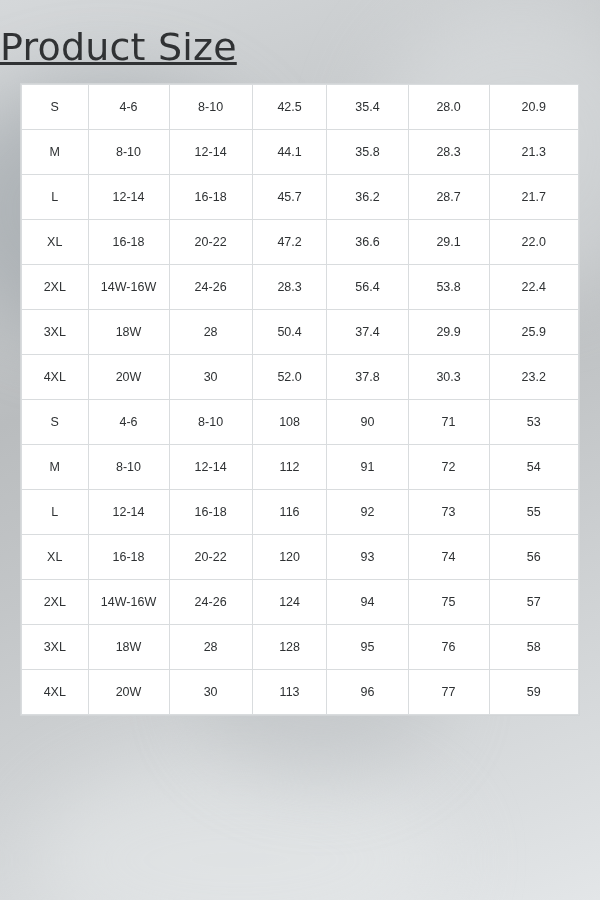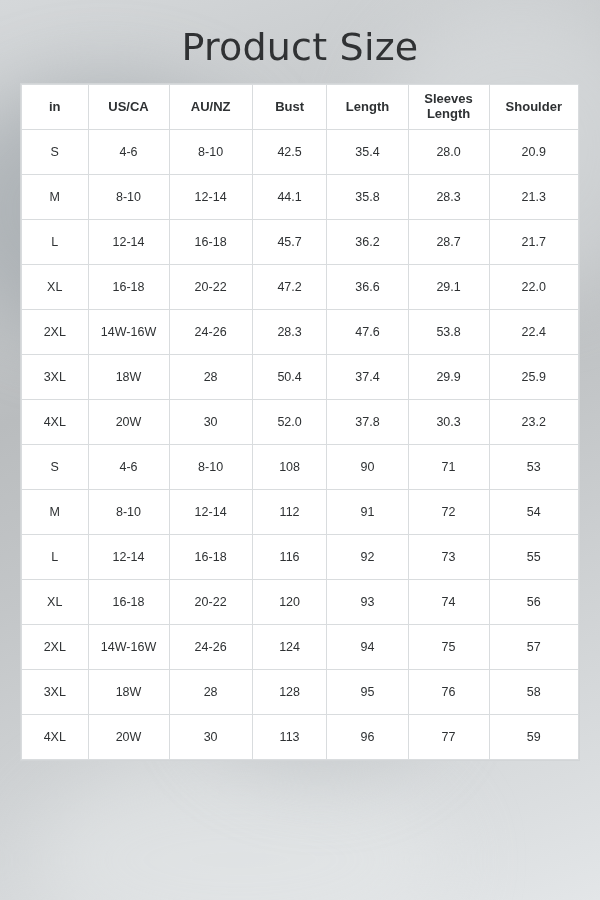--- a/index.html
+++ b/index.html
@@ -45,28 +45,28 @@
   }
   .blob-d {
     width: 240px; height: 180px;
     left: 200px; top: 600px;
     background: #b6babd;
     opacity: 0.4;
   }
   .title {
     position: relative;
     z-index: 2;
-    text-align: center;
     padding-top: 26px;
     color: #303234;
     font-size: 38px;
     line-height: 1.12;
     font-weight: 400;
     letter-spacing: 0.2px;
     font-family: "DejaVu Sans", sans-serif;
+    text-decoration: underline;
   }
   .title .line { display: block; }
 
   .table-wrap {
     position: relative;
     z-index: 2;
     margin: 14px 20px 0 20px;
     background: #ffffff;
     border: 1px solid #d2d5d7;
   }
@@ -129,29 +129,20 @@
         <col class="col-w-size" style="width:64px">
         <col class="col-w-us">
         <col class="col-w-au">
         <col class="col-w-bust">
         <col class="col-w-len">
         <col class="col-w-slv">
         <col class="col-w-sho">
       </colgroup>
       <tbody>
 
-        <tr>
-          <th class="unit-cell">in</th>
-          <th>US/CA</th>
-          <th>AU/NZ</th>
-          <th>Bust</th>
-          <th>Length</th>
-          <th class="small-head">Sleeves Length</th>
-          <th>Shoulder</th>
-        </tr>
 
         <tr>
           <td class="size-cell">S</td>
           <td>4-6</td>
           <td>8-10</td>
           <td>42.5</td>
           <td>35.4</td>
           <td>28.0</td>
           <td>20.9</td>
         </tr>
@@ -180,21 +171,21 @@
           <td>47.2</td>
           <td>36.6</td>
           <td>29.1</td>
           <td>22.0</td>
         </tr>
         <tr>
           <td class="size-cell">2XL</td>
           <td class="small-val">14W-16W</td>
           <td>24-26</td>
           <td>28.3</td>
-          <td>47.6</td>
+          <td>56.4</td>
           <td>53.8</td>
           <td>22.4</td>
         </tr>
         <tr>
           <td class="size-cell">3XL</td>
           <td>18W</td>
           <td>28</td>
           <td>50.4</td>
           <td>37.4</td>
           <td>29.9</td>

